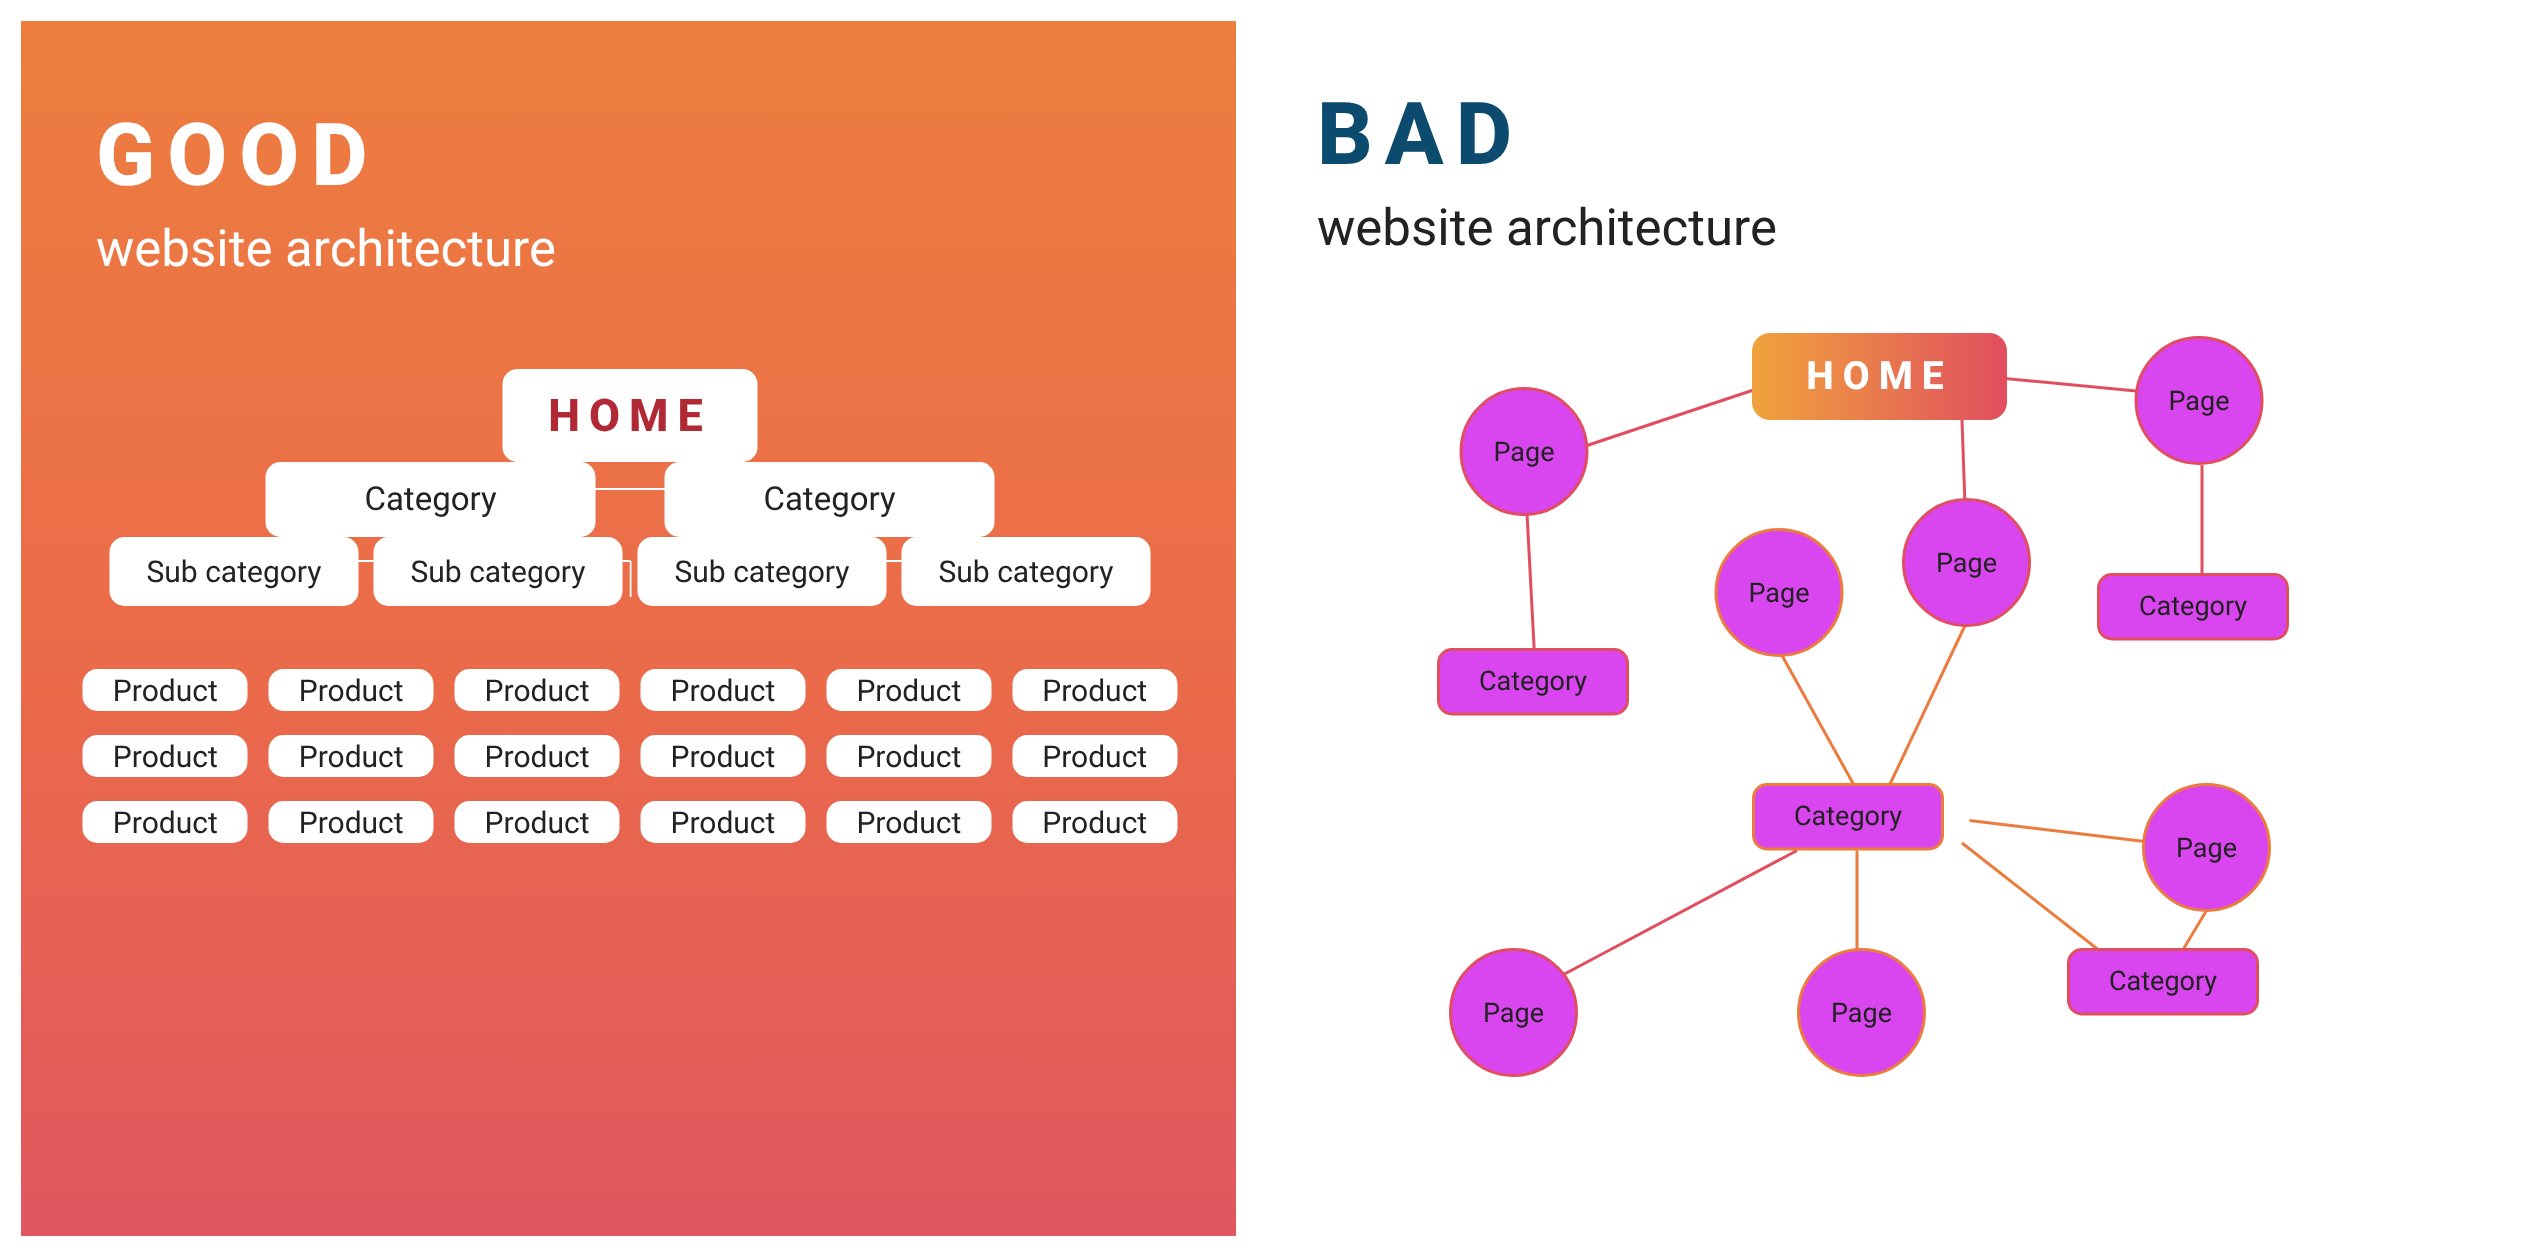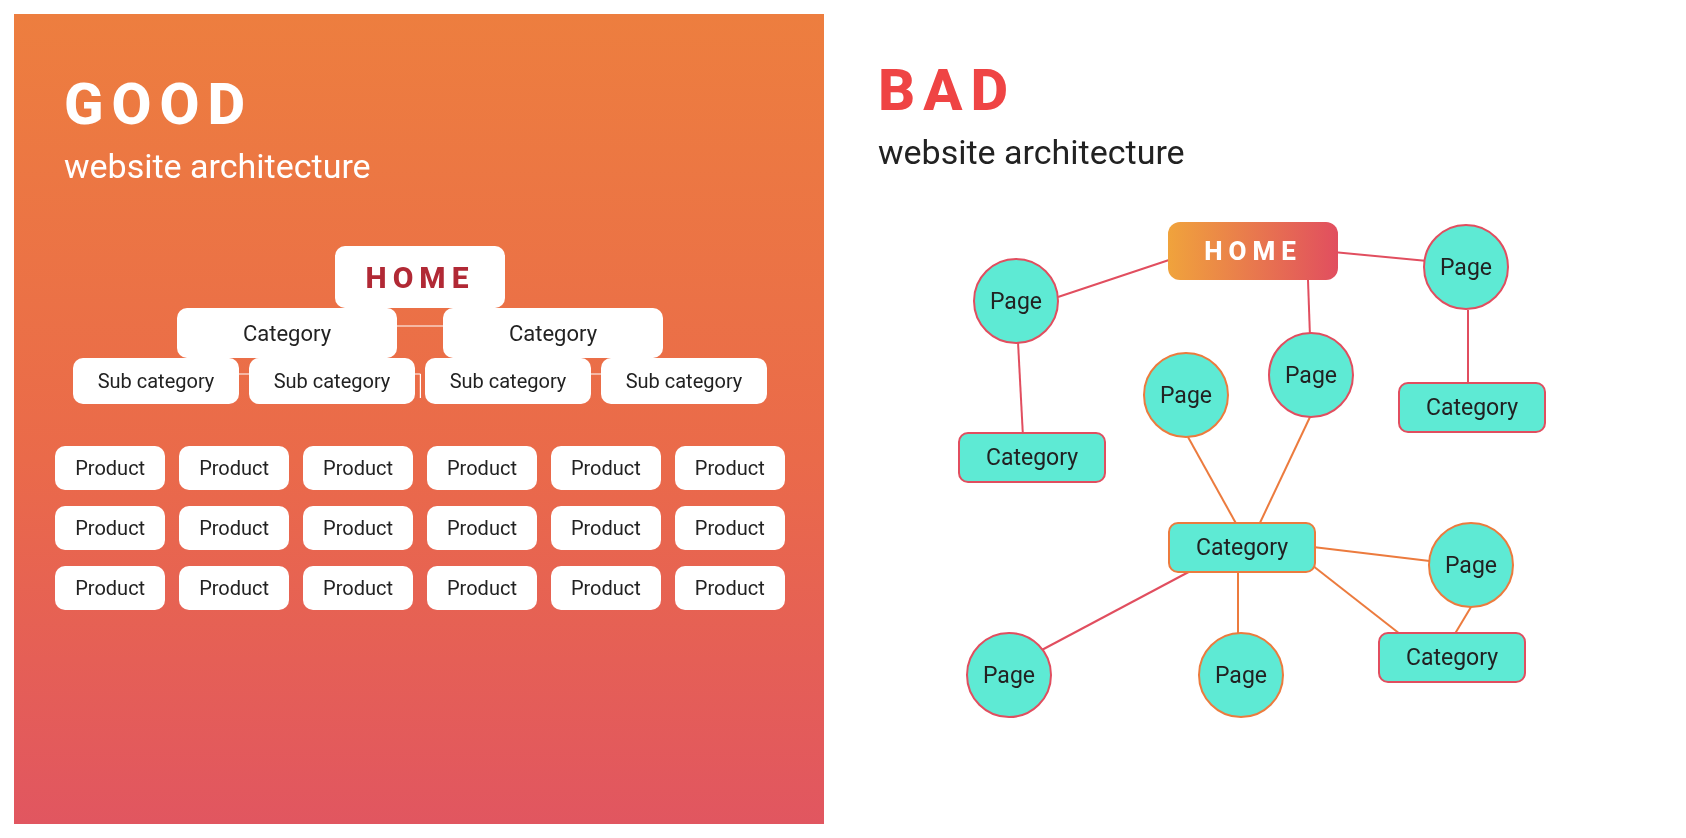--- a/index.html
+++ b/index.html
@@ -50,52 +50,52 @@
     font-size: 30px;
     height: 62px;
     width: 170px;
   }
   .cat-row { margin-top: 48px; gap: 46px; }
   .cat-node { height: 50px; width: 220px; }
   .sub-row { margin-top: 40px; }
   .sub-node { height: 46px; width: 166px; font-size: 20px; }
   .prod-rows { margin-top: 42px; display: flex; flex-direction: column; gap: 16px; }
   .prod-row { display: flex; justify-content: center; gap: 14px; }
-  .prod-node { height: 44px; width: 110px; font-size: 20px; }
+  .prod-node { height: 28px; width: 110px; font-size: 20px; }
   
   .conn { position: absolute; z-index: 0; }
   .tree svg { width: 100%; }
   .conn line { stroke: #fff; stroke-width: 1.2; }
   
   .bad {
     flex: 1;
     padding: 56px 40px 40px 40px;
     position: relative;
   }
   .bad h1 {
     font-size: 58px;
     font-weight: 800;
     letter-spacing: 8px;
-    color: #ef4444;
+    color: #0c4a6e;
   }
   .bad h2 {
     font-size: 34px;
     font-weight: 400;
     color: #222;
     margin-top: 8px;
   }
   .network { position: relative; width: 100%; height: 560px; margin-top: 30px; }
   .network svg.lines { position: absolute; inset: 0; width: 100%; height: 100%; }
   .nnode {
     position: absolute;
-    background: #5eead4;
+    background: #d946ef;
     display: flex;
     align-items: center;
     justify-content: center;
-    font-size: 23px;
+    font-size: 18px;
     color: #222;
   }
   .nhome {
     left: 290px; top: 20px;
     width: 170px; height: 58px;
     border-radius: 12px;
     background: linear-gradient(90deg, #f0a33c, #e14e5f);
     color: #fff;
     font-weight: 800;
     letter-spacing: 6px;

